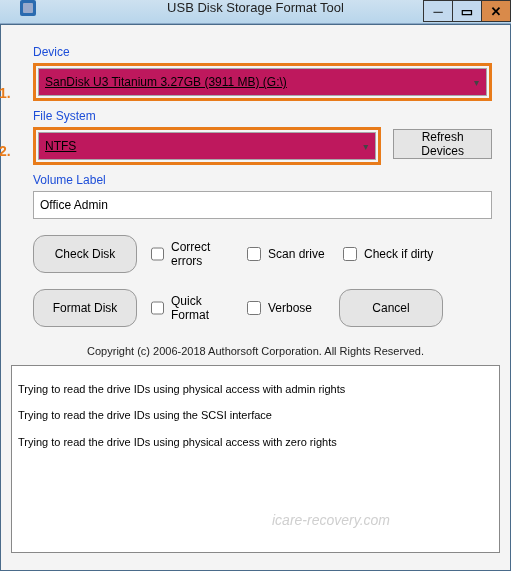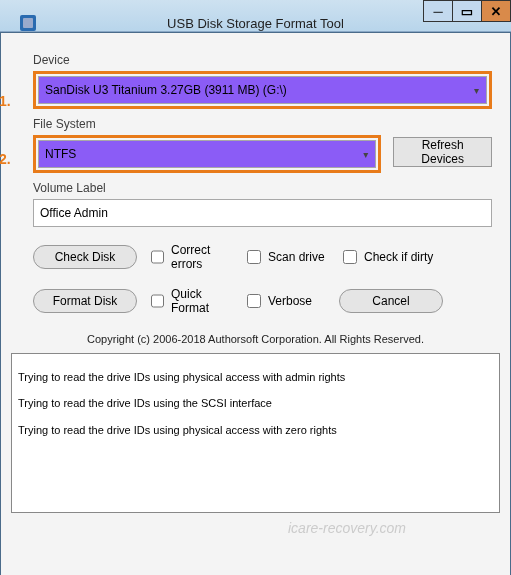--- a/index.html
+++ b/index.html
@@ -6,25 +6,25 @@
   body {
     margin: 0;
     font-family: "Segoe UI", Arial, sans-serif;
     font-size: 12px;
     background: #fff;
     width: 511px;
     height: 575px;
     overflow: hidden;
   }
   .titlebar {
-    height: 32px;
+    height: 24px;
     background: linear-gradient(#cde1f0, #b8d5eb);
     border-bottom: 1px solid #8aa8c6;
     display: flex;
-    align-items: flex-end;
+    align-items: flex-start;
     position: relative;
     padding-left: 20px;
   }
   .titlebar-icon {
     width: 16px; height: 16px;
     background: #2a6bb0;
     border-radius: 2px;
     display: inline-block;
     margin-right: 4px;
     position: relative;
@@ -72,37 +72,38 @@
   }
   .step-num {
     position: absolute;
     left: -2px;
     color: #e87b1a;
     font-weight: bold;
     font-size: 14px;
   }
   .label {
     font-size: 12px;
-    color: #404040;
+    color: #1d4ed8;
     margin-bottom: 4px;
     margin-top: 8px;
   }
   .field-wrap {
     position: relative;
     margin-left: 14px;
   }
   .select {
     width: 100%;
     height: 28px;
     font-size: 12px;
-    background: #8b5cf6;
+    background: #be185d;
     border: 1px solid #a8a8a8;
     padding: 2px 22px 2px 6px;
     appearance: none;
     position: relative;
+    text-decoration: underline;
   }
   .select-wrap {
     position: relative;
   }
   .select-arrow {
     position: absolute;
     right: 8px;
     top: 50%;
     transform: translateY(-50%);
     pointer-events: none;
@@ -145,53 +146,53 @@
     font-size: 12px;
     background: #fff;
   }
   .volume-wrap { margin-top: 2px; }
   .row-checks {
     display: flex;
     align-items: center;
     margin-top: 16px;
     gap: 10px;
   }
-  .btn-wide { width: 104px; height: 24px; border-radius: 12px; }
+  .btn-wide { width: 104px; height: 38px; border-radius: 12px; }
   .chk {
     display: inline-flex;
     align-items: center;
     font-size: 12px;
     gap: 4px;
   }
   .chk input { width: 14px; height: 14px; }
   .copyright {
     text-align: center;
     font-size: 11px;
     margin: 18px 0 8px 0;
     color: #222;
   }
   .log {
     border: 1px solid #888;
     background: #fff;
-    height: 160px;
+    height: 188px;
     overflow: auto;
     font-size: 11px;
     padding: 10px 6px;
     line-height: 2.4;
     position: relative;
     margin: 0 -8px;
   }
   .log-line { white-space: nowrap; }
   .watermark {
     position: absolute;
     color: #bbb;
     font-size: 14px;
     font-style: italic;
     bottom: 42px;
-    right: 104px;
+    right: 120px;
     opacity: 0.7;
     pointer-events: none;
   }
   .step1 { top: 60px; }
   .step2 { top: 118px; }
   .check-spacer { width: 86px; }
 </style>
 </head>
 <body>
 

